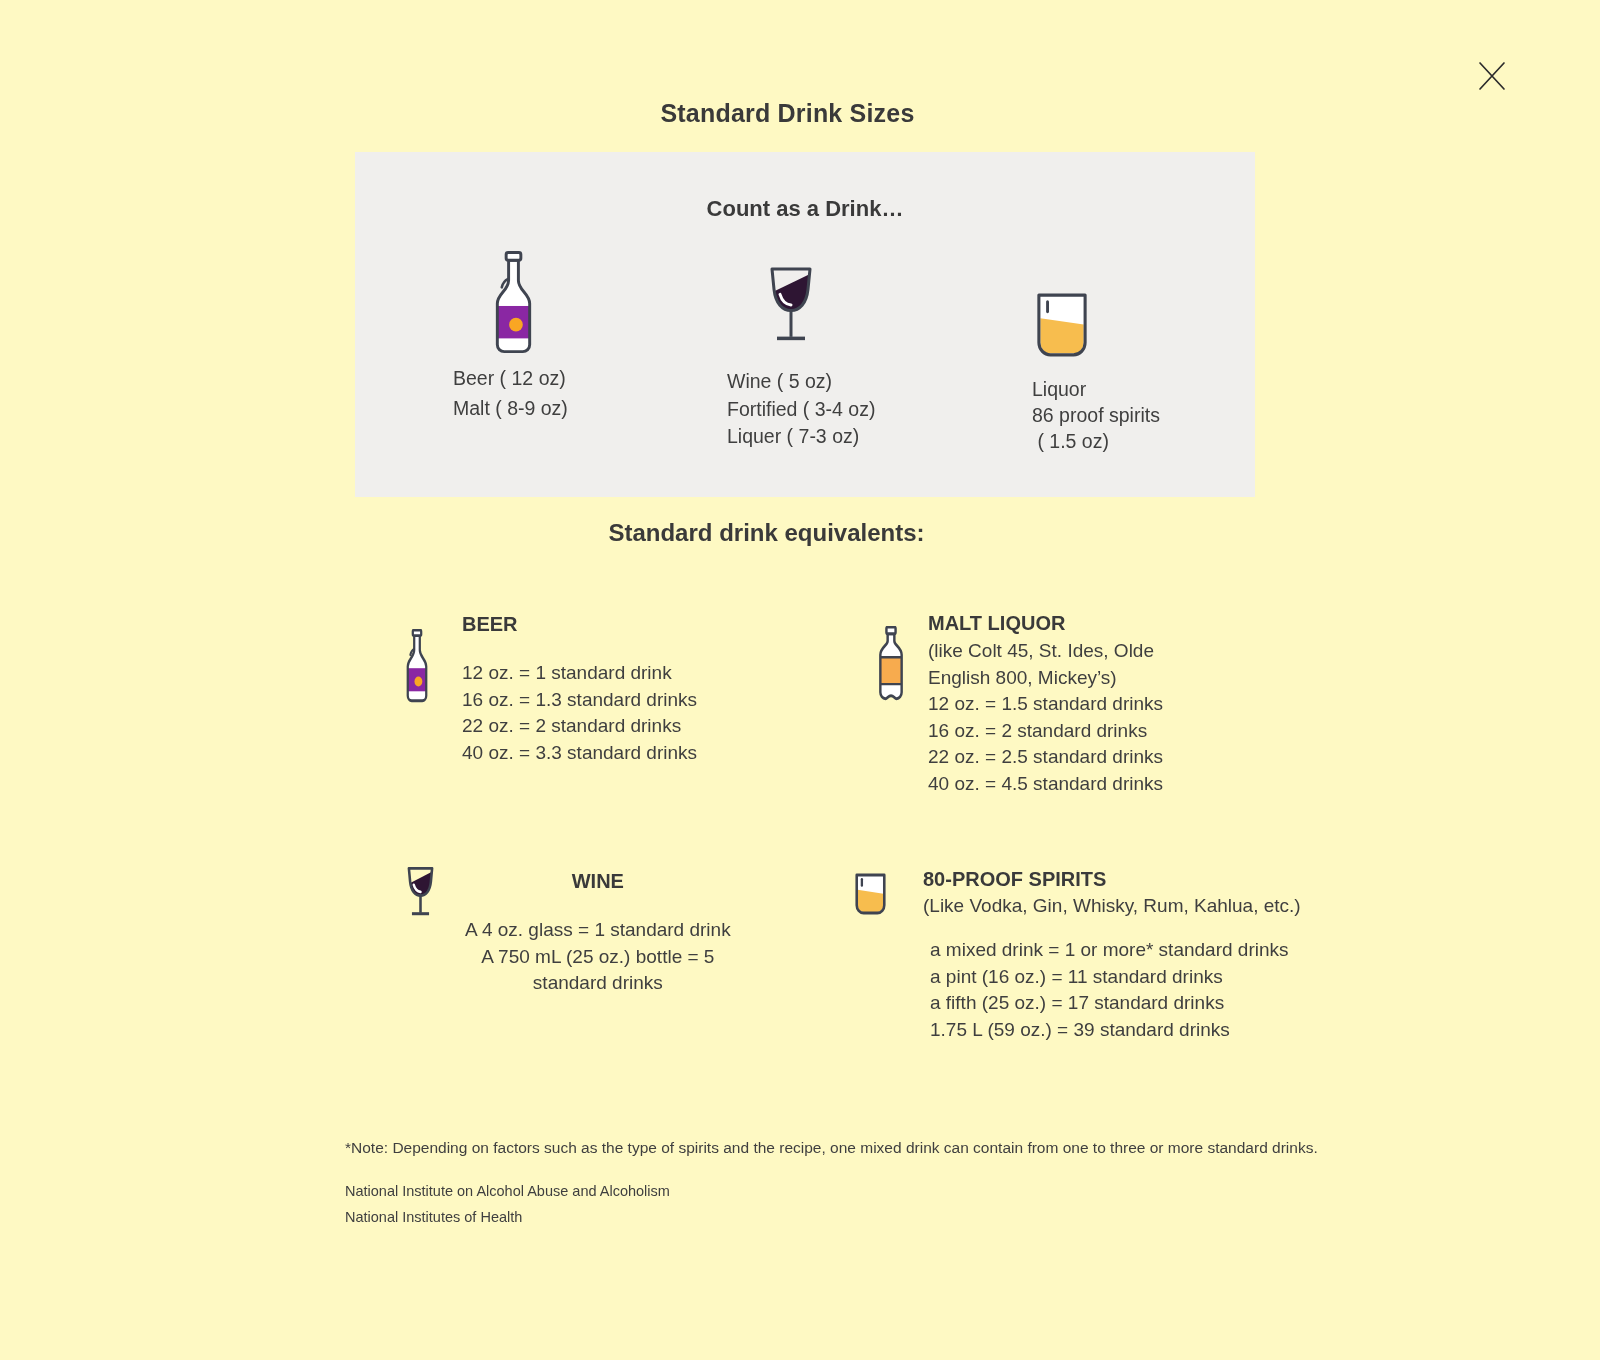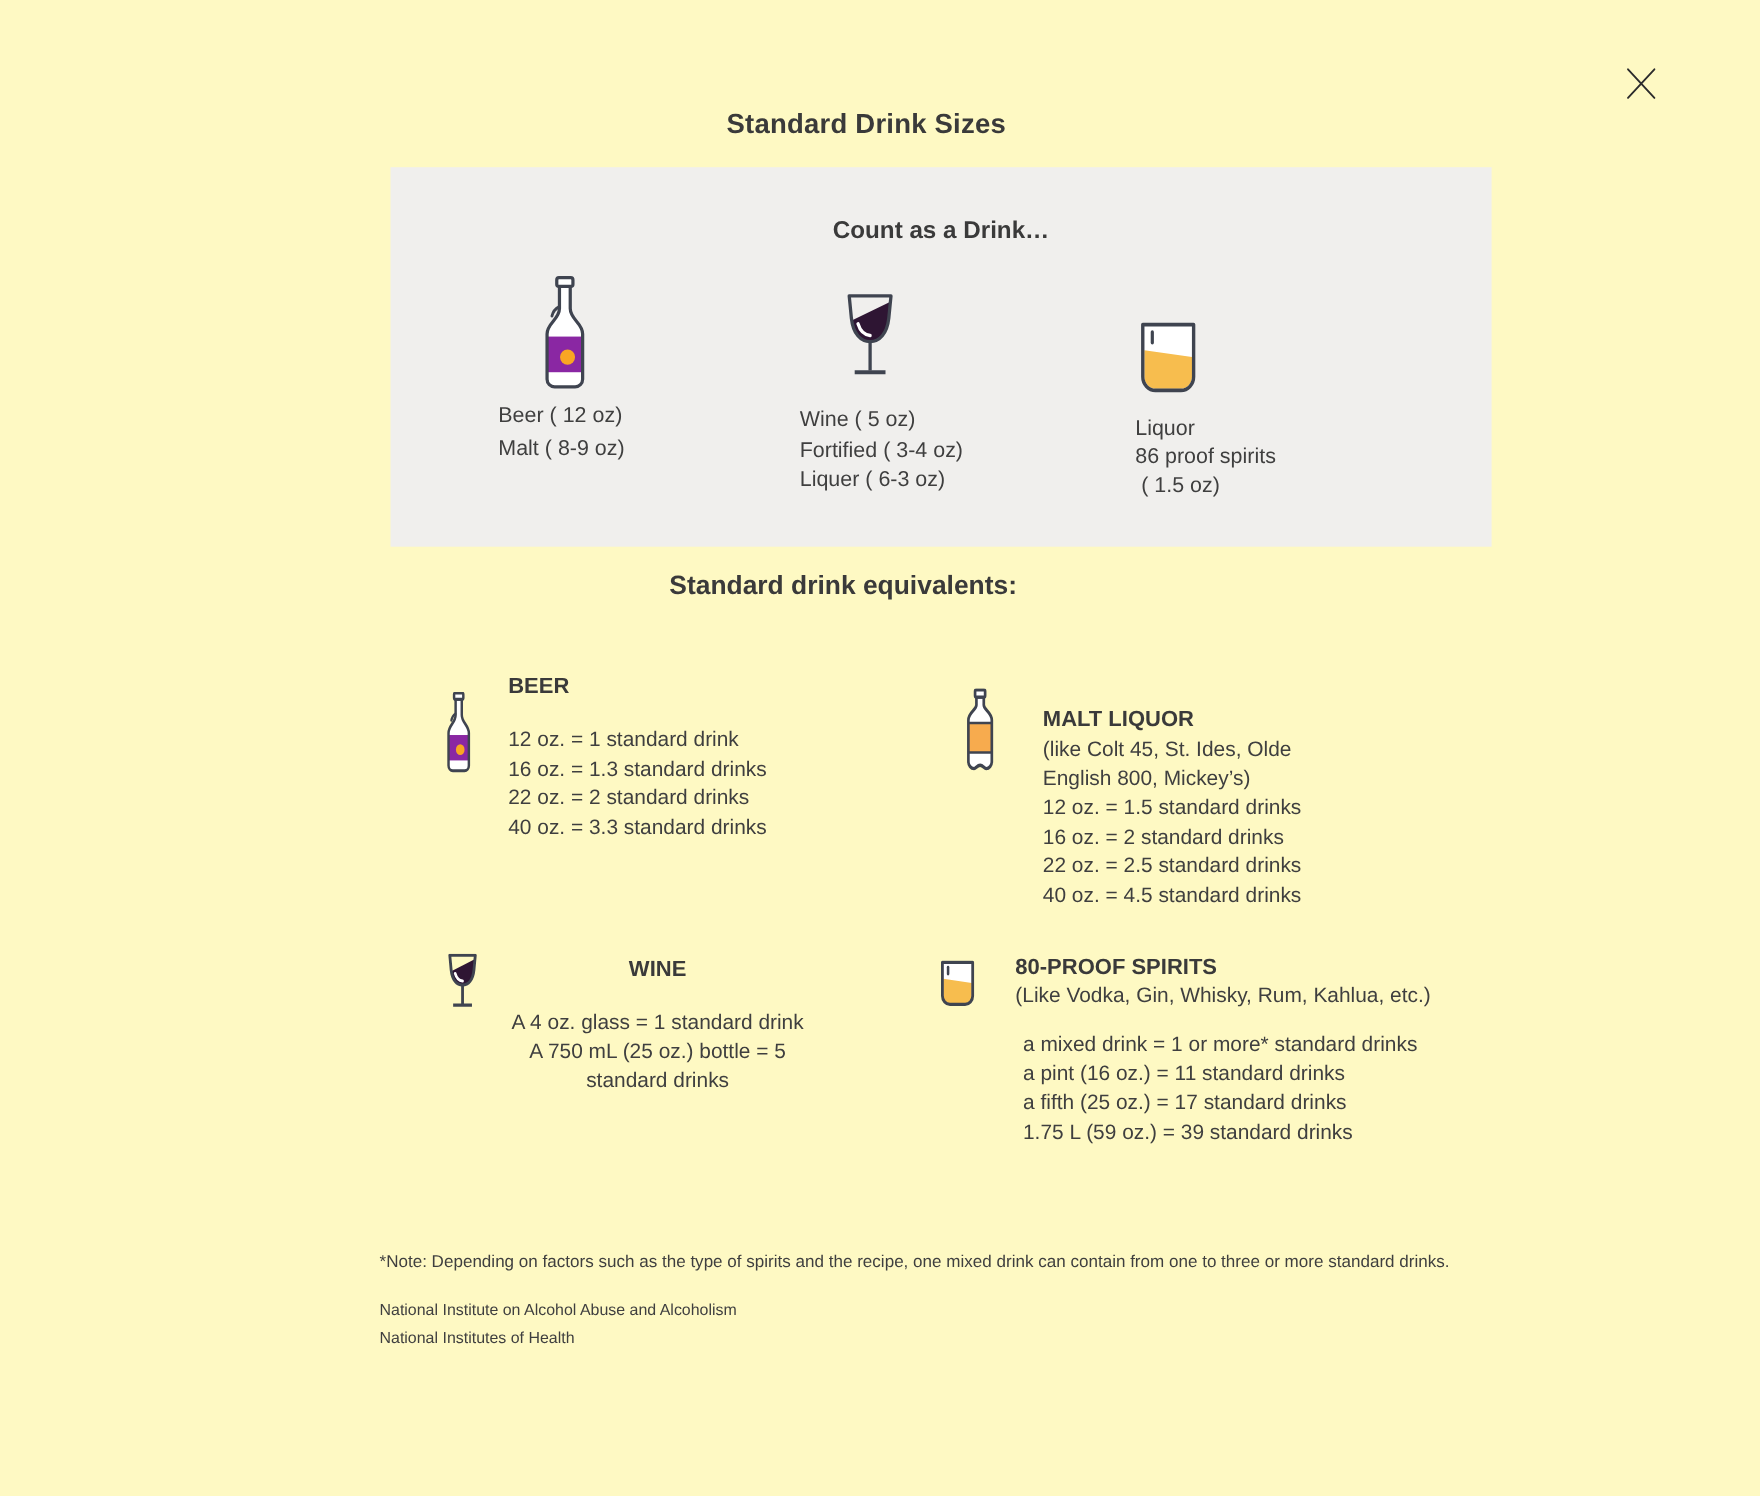--- a/index.html
+++ b/index.html
@@ -5,41 +5,41 @@
   html,body{margin:0;padding:0;background:#ffffff;}
   body{font-family:"Liberation Sans", sans-serif; color:#3f3f3f;}
   .canvas{position:relative;width:1600px;height:1360px;background:#fef9c3;overflow:hidden;}
 
   .close-btn{position:absolute;left:1477px;top:60px;width:32px;height:32px;background:none;border:none;padding:0;cursor:pointer;}
   .close-btn svg{display:block;}
 
   .title{position:absolute;left:355px;top:99px;width:865px;margin:0;text-align:center;
          font-size:25px;font-weight:700;color:#3a3a3a;letter-spacing:.2px;}
 
-  .panel{position:absolute;left:355px;top:152px;width:1001px;height:345px;background:#f0efed;}
+  .panel{position:absolute;left:355px;top:152px;width:900px;height:345px;background:#f0efed;}
   .panel-heading{position:absolute;left:0;top:44px;width:100%;margin:0;text-align:center;
                  font-size:22px;font-weight:700;color:#3a3a3a;}
 
   .icon{position:absolute;}
   .lines{position:absolute;font-size:19.5px;color:#3f3f3f;}
   .lines div{white-space:pre;}
   .col-beer-lines{left:98px;top:211px;line-height:30px;}
   .col-wine-lines{left:372px;top:216px;line-height:27.5px;}
   .col-liquor-lines{left:677px;top:224px;line-height:26px;}
 
   .equiv-heading{position:absolute;left:334px;top:519px;width:865px;margin:0;text-align:center;
                  font-size:24px;font-weight:700;color:#3a3a3a;}
 
   .sec{position:absolute;}
   .sec-title{font-size:20px;font-weight:700;color:#3a3a3a;line-height:24px;white-space:pre;}
   .sec-lines{font-size:19px;line-height:26.5px;color:#3f3f3f;}
   .sec-lines div{white-space:pre;}
   .sec-beer{left:462px;top:612px;}
   .sec-beer .sec-lines{margin-top:24px;}
-  .sec-malt{left:948px;top:611px;margin-top:31px;}
+  .sec-malt{left:928px;top:611px;}
   .sec-malt .sec-lines{margin-top:3px;}
   .sec-wine{left:465px;top:869px;text-align:center;}
   .sec-wine .sec-lines{margin-top:24px;}
   .sec-spirits{left:923px;top:867px;}
   .sec-subtitle{font-size:19px;line-height:26px;color:#3f3f3f;margin-top:2px;white-space:pre;}
   .sec-spirits .sec-lines{margin-top:18px;padding-left:7px;}
 
   .footnote{position:absolute;left:345px;top:1139px;font-size:15.5px;color:#3f3f3f;white-space:pre;}
   .source{position:absolute;left:345px;font-size:14.5px;color:#3f3f3f;white-space:pre;}
   .source-1{top:1183px;}
@@ -77,21 +77,21 @@
     <svg class="icon" style="left:409px;top:115px;" width="54" height="81" viewBox="0 0 54 80" preserveAspectRatio="none">
       <path d="M10.3 24 L45 7.5 L44 22 C42.5 36 35.5 43 27 43 C18.5 43 11.5 36 10.3 24 Z" fill="#2e1533"></path>
       <path d="M8 2 H46 L44 22 C42.5 36 35.5 43 27 43 C18.5 43 11.5 36 10 22 Z" fill="none" stroke="#3f4450" stroke-width="3" stroke-linejoin="round"></path>
       <path d="M16 27 C18 33.5 22 37 27 37.5" fill="none" stroke="#ffffff" stroke-width="3" stroke-linecap="round"></path>
       <path d="M27 43 V69" stroke="#3f4450" stroke-width="3"></path>
       <path d="M13 70.5 H41" stroke="#3f4450" stroke-width="3.5"></path>
     </svg>
     <div class="lines col-wine-lines">
       <div>Wine ( 5 oz)</div>
       <div>Fortified ( 3-4 oz)</div>
-      <div>Liquer ( 6-3 oz)</div>
+      <div>Liquer ( 7-3 oz)</div>
     </div>
 
     <svg class="icon" style="left:681px;top:140px;" width="52" height="66" viewBox="0 0 54 64" preserveAspectRatio="none">
       <path d="M3 3 H51 V49 A12 12 0 0 1 39 61 H15 A12 12 0 0 1 3 49 Z" fill="#ffffff"></path>
       <path d="M4.5 25.5 L49.5 31.5 V49 A10.5 10.5 0 0 1 39 59.5 H15 A10.5 10.5 0 0 1 4.5 49 Z" fill="#f7bd4e"></path>
       <path d="M3 3 H51 V49 A12 12 0 0 1 39 61 H15 A12 12 0 0 1 3 49 Z" fill="none" stroke="#3f4450" stroke-width="3.2" stroke-linejoin="round"></path>
       <path d="M12 9.5 V19" stroke="#3f4450" stroke-width="3" stroke-linecap="round"></path>
     </svg>
     <div class="lines col-liquor-lines">
       <div>Liquor</div>

